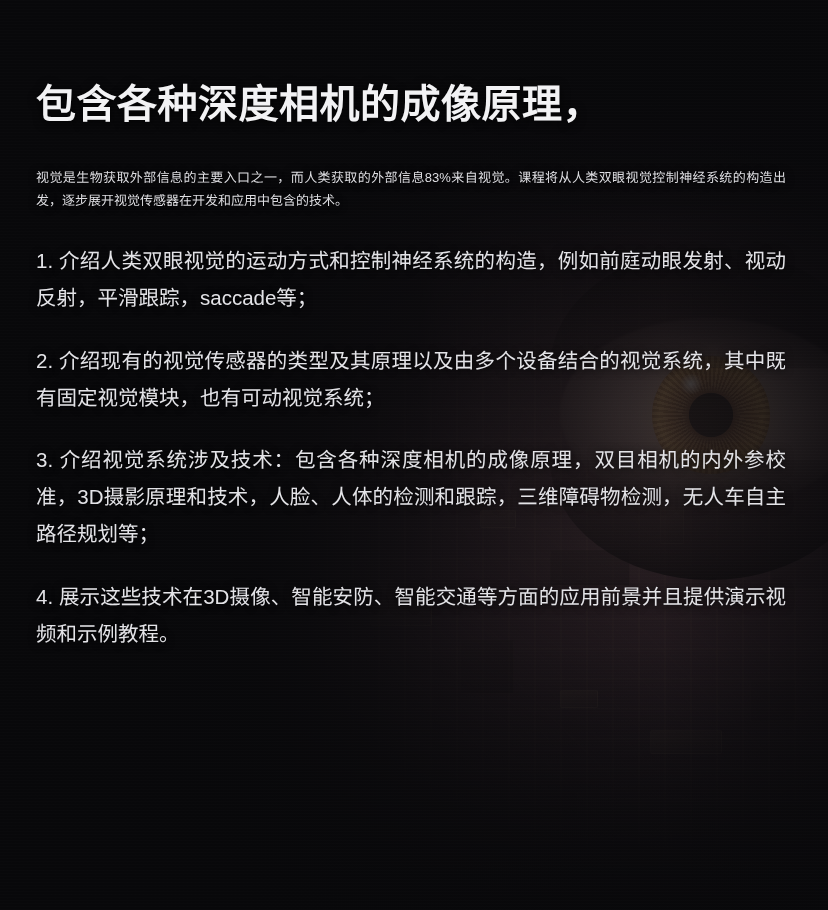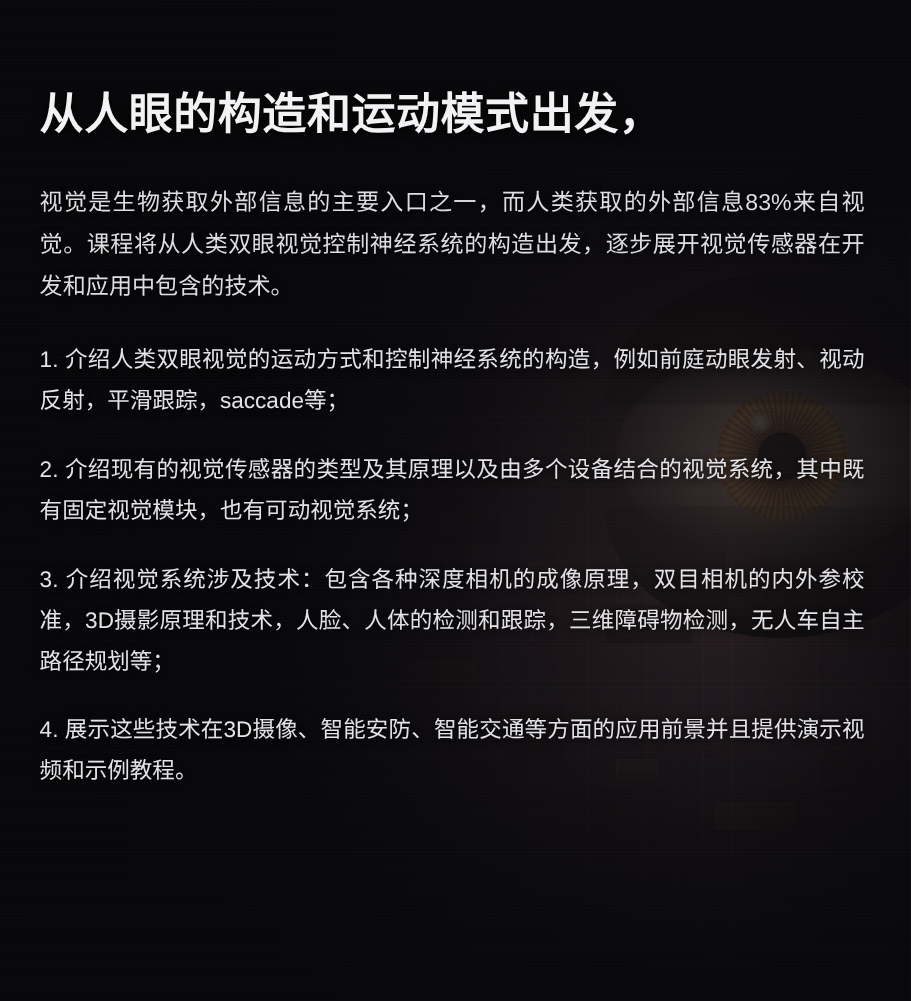--- a/index.html
+++ b/index.html
@@ -172,21 +172,21 @@
     line-height: 1.34;
     font-weight: 700;
     letter-spacing: .5px;
     margin: 0 0 34px 0;
     text-shadow: 0 2px 10px rgba(0,0,0,.85);
   }
   .title .line { display: block; }
 
   .lead {
     color: #dedee2;
-    font-size: 21px;
+    font-size: 13px;
     line-height: 1.82;
     margin: 0 0 30px 0;
     text-shadow: 0 1px 8px rgba(0,0,0,.9);
     text-align: justify;
     padding-right: 4px;
   }
 
   .items { margin: 0; padding: 0; list-style: none; }
 
   .item {
@@ -241,21 +241,21 @@
     </div>
 
     <div class="bg-glow"></div>
     <div class="bg-vignette"></div>
     <div class="bg-grain"></div>
   </div>
 
   <div class="content">
 
     <h1 class="title">
-      <span class="line">从人眼的构造和运动模式出发，</span>
+      <span class="line">包含各种深度相机的成像原理，</span>
     </h1>
 
     <p class="lead">视觉是生物获取外部信息的主要入口之一，而人类获取的外部信息83%来自视觉。课程将从人类双眼视觉控制神经系统的构造出发，逐步展开视觉传感器在开发和应用中包含的技术。</p>
 
     <ul class="items">
       <li class="item">1. 介绍人类双眼视觉的运动方式和控制神经系统的构造，例如前庭动眼发射、视动反射，平滑跟踪，saccade等；</li>
       <li class="item">2. 介绍现有的视觉传感器的类型及其原理以及由多个设备结合的视觉系统，其中既有固定视觉模块，也有可动视觉系统；</li>
       <li class="item">3. 介绍视觉系统涉及技术：包含各种深度相机的成像原理，双目相机的内外参校准，3D摄影原理和技术，人脸、人体的检测和跟踪，三维障碍物检测，无人车自主路径规划等；</li>
       <li class="item">4. 展示这些技术在3D摄像、智能安防、智能交通等方面的应用前景并且提供演示视频和示例教程。</li>
     </ul>

